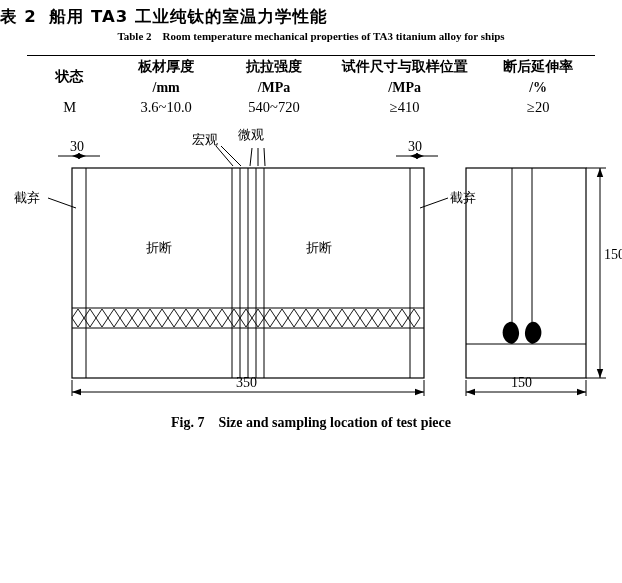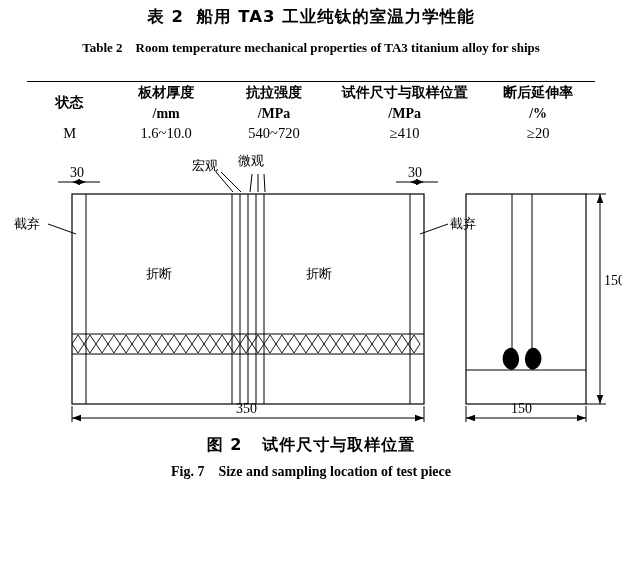--- a/index.html
+++ b/index.html
@@ -16,42 +16,42 @@
     overflow: hidden;
   }
   .page {
     width: 622px;
     height: 583px;
     position: relative;
   }
 
   
   .table-title-cn {
-    text-align: center;
+    text-align: left;
     font-family: "DejaVu Sans", sans-serif;
     font-weight: bold;
     font-size: 16.5px;
     letter-spacing: 1px;
     margin-top: 6px;
   }
   .table-title-cn .tnum {
     letter-spacing: 0;
   }
   .table-title-en {
     text-align: center;
     font-family: "Liberation Serif", serif;
     font-weight: bold;
-    font-size: 13px;
+    font-size: 11px;
     line-height: 1.5;
-    margin-top: 10px;
+    margin-top: 0;
     padding: 0 20px;
   }
   .tbl {
     width: 568px;
-    margin: 23px auto 0 auto;
+    margin: 10px auto 0 auto;
     border-collapse: collapse;
     font-size: 14px;
   }
   .tbl th, .tbl td {
     text-align: center;
     padding: 0;
     border: none;
   }
   .rule-top {
     border-top: 1.4px solid #000;
@@ -143,21 +143,21 @@
         </th>
         <th class="hdr-cell rule-top" style="width:20%">
           <div>断后延伸率</div>
           <div class="u">/%</div>
         </th>
       </tr>
     </thead>
     <tbody>
       <tr>
         <td class="body-cell rule-mid rule-bot">M</td>
-        <td class="body-cell rule-mid rule-bot">1.6~10.0</td>
+        <td class="body-cell rule-mid rule-bot">3.6~10.0</td>
         <td class="body-cell rule-mid rule-bot">540~720</td>
         <td class="body-cell rule-mid rule-bot">≥410</td>
         <td class="body-cell rule-mid rule-bot">≥20</td>
       </tr>
     </tbody>
   </table>
 
   <div class="figure">
     <svg width="622" height="285" viewBox="0 0 622 285" xmlns="http://www.w3.org/2000/svg">
       <g stroke="#000" fill="none" stroke-width="1">
@@ -241,18 +241,15 @@
       <text class="lbl" x="306" y="130">折断</text>
 
       <text class="num" x="70" y="29">30</text>
       <text class="num" x="408" y="29">30</text>
       <text class="num" x="236" y="265">350</text>
       <text class="num" x="604" y="137">150</text>
       <text class="num" x="511" y="265">150</text>
     </svg>
   </div>
 
-  <div class="fig-cap-cn">
-    <span>图</span>&nbsp;<span>2</span>&nbsp;&nbsp;&nbsp;<span>试件尺寸与取样位置</span>
-  </div>
   <div class="fig-cap-en">Fig. 7　Size and sampling location of test piece</div>
 
 </div>
 
 </body></html>

